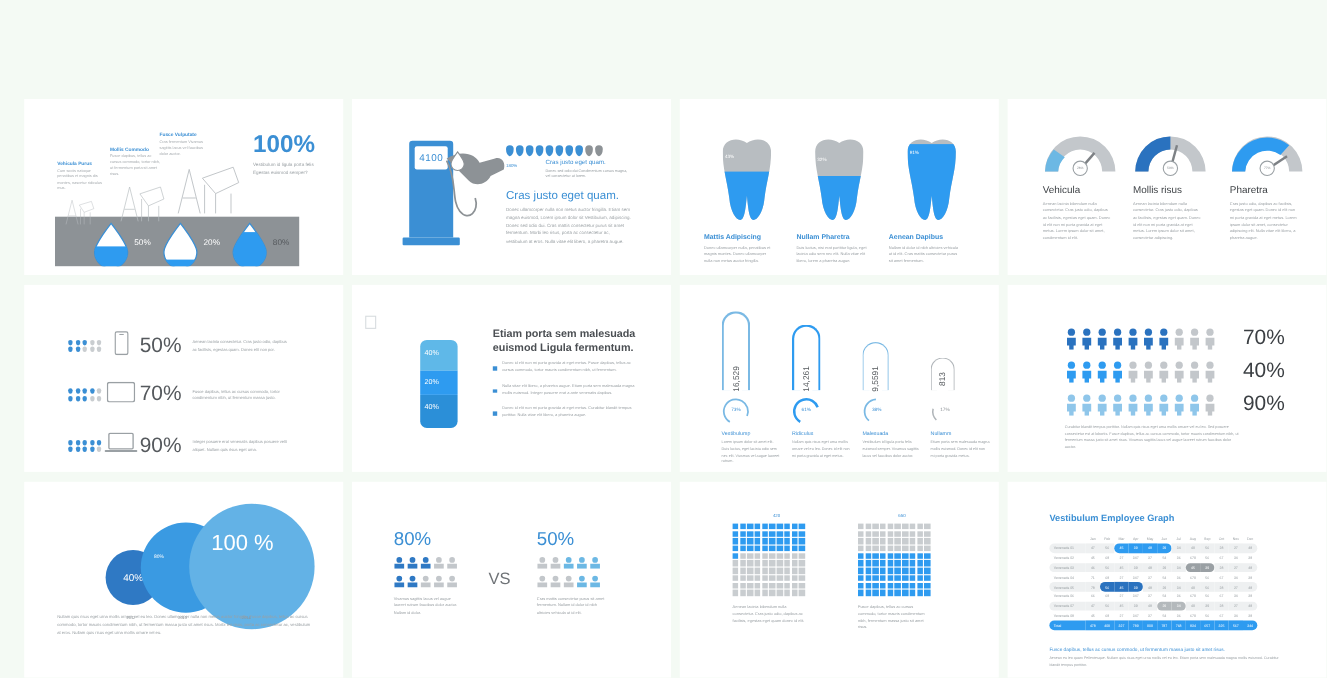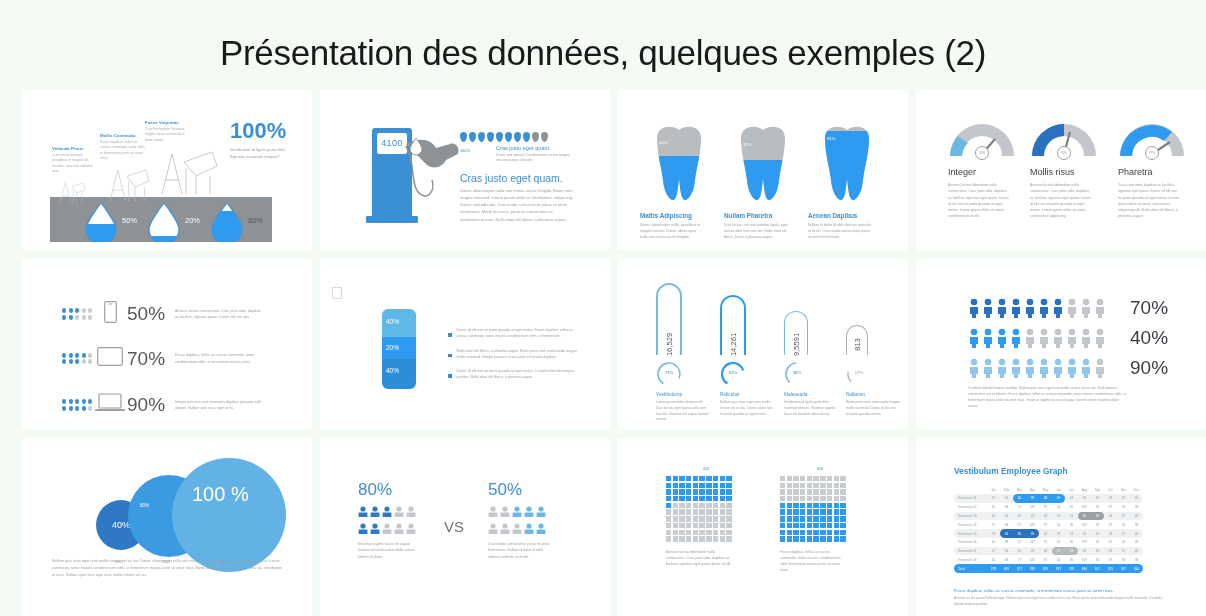--- a/index.html
+++ b/index.html
@@ -151,21 +151,20 @@
   .c12 td.lcap { border-radius: 7px 0 0 7px; }
   .c12 td.rcap { border-radius: 0 7px 7px 0; }
   .c12 .foot1 { position: absolute; left: 38px; top: 150px; font-size: 4.3px; color: #3b8fd4; }
   .c12 .foot2 { position: absolute; left: 38px; top: 158px; width: 212px; font-size: 3.3px; color: #9aa0a4; line-height: 1.8; }
 </style>
 </head>
 <body>
 
 <div class="page">
 
-  <h1 class="page-title">Présentation des données, quelques exemples (2)</h1>
 
   <div class="grid">
 
     <div class="card c1">
       <div class="ground"></div>
       <svg width="290" height="160" style="position:absolute;left:0;top:0">
         <g stroke="#b9bec2" stroke-width="0.8" fill="none">
           <g transform="translate(38,92) scale(0.55)">
               <path d="M0 40 L10 0 L20 40 M4 26 H16 M22 8 L42 2 L46 14 L30 20 Z M24 14 L24 40 M40 20 L40 40 M30 20 L30 40"></path>
             </g>
@@ -329,21 +328,21 @@
     <div class="card c4">
       <div class="g-col" style="left:32px">
         <div class="gauge">
           <svg width="68" height="36" viewBox="0 0 68 36">
             <path d="M2 34 A32 32 0 0 1 66 34 L54 34 A20 20 0 0 0 14 34 Z" fill="#c3c7cb"></path>
             <path d="M2 34 A32 32 0 0 1 10 14 L20 21 A20 20 0 0 0 14 34 Z" fill="#6cb8e4"></path>
             <line x1="34" y1="32" x2="47" y2="17" stroke="#7d8185" stroke-width="2.2"></line>
           </svg>
           <div class="needle-hub">26%</div>
         </div>
-        <h4>Integer</h4>
+        <h4>Vehicula</h4>
         <p>Aenean lacinia bibendum nulla consectetur. Cras justo odio, dapibus ac facilisis, egestas eget quam. Donec id elit non mi porta gravida at eget metus. Lorem ipsum dolor sit amet, condimentum id elit.</p>
       </div>
 
       <div class="g-col" style="left:114px">
         <div class="gauge">
           <svg width="68" height="36" viewBox="0 0 68 36">
             <path d="M2 34 A32 32 0 0 1 66 34 L54 34 A20 20 0 0 0 14 34 Z" fill="#c3c7cb"></path>
             <path d="M2 34 A32 32 0 0 1 34 2 L34 14 A20 20 0 0 0 14 34 Z" fill="#2a72bf"></path>
             <line x1="34" y1="32" x2="40" y2="10" stroke="#7d8185" stroke-width="2.2"></line>
           </svg>
@@ -437,20 +436,21 @@
       </div>
     </div>
 
     <div class="card c6">
       <div class="neck"></div>
       <div class="bottle">
         <div class="seg" style="top:12px;height:28px;background:#5fb8e8;border-radius:6px 6px 0 0;padding-top:9px">40%</div>
         <div class="seg" style="top:40px;height:22px;background:#2e9bf0;padding-top:7px">20%</div>
         <div class="seg" style="top:62px;height:30px;background:#2b8fd8;border-radius:0 0 6px 6px;padding-top:8px">40%</div>
       </div>
+      <h3>Etiam porta sem malesuada euismod Ligula fermentum.</h3>
       <div class="bullets">
         <div class="bullet">
             <span class="dot"></span>
             <span>Donec id elit non mi porta gravida at eget metus. Fusce dapibus, tellus ac cursus commodo, tortor mauris condimentum nibh, ut fermentum.</span>
           </div>
         <div class="bullet">
             <span class="dot"></span>
             <span>Nulla vitae elit libero, a pharetra augue. Etiam porta sem malesuada magna mollis euismod. Integer posuere erat a ante venenatis dapibus.</span>
           </div>
         <div class="bullet">

